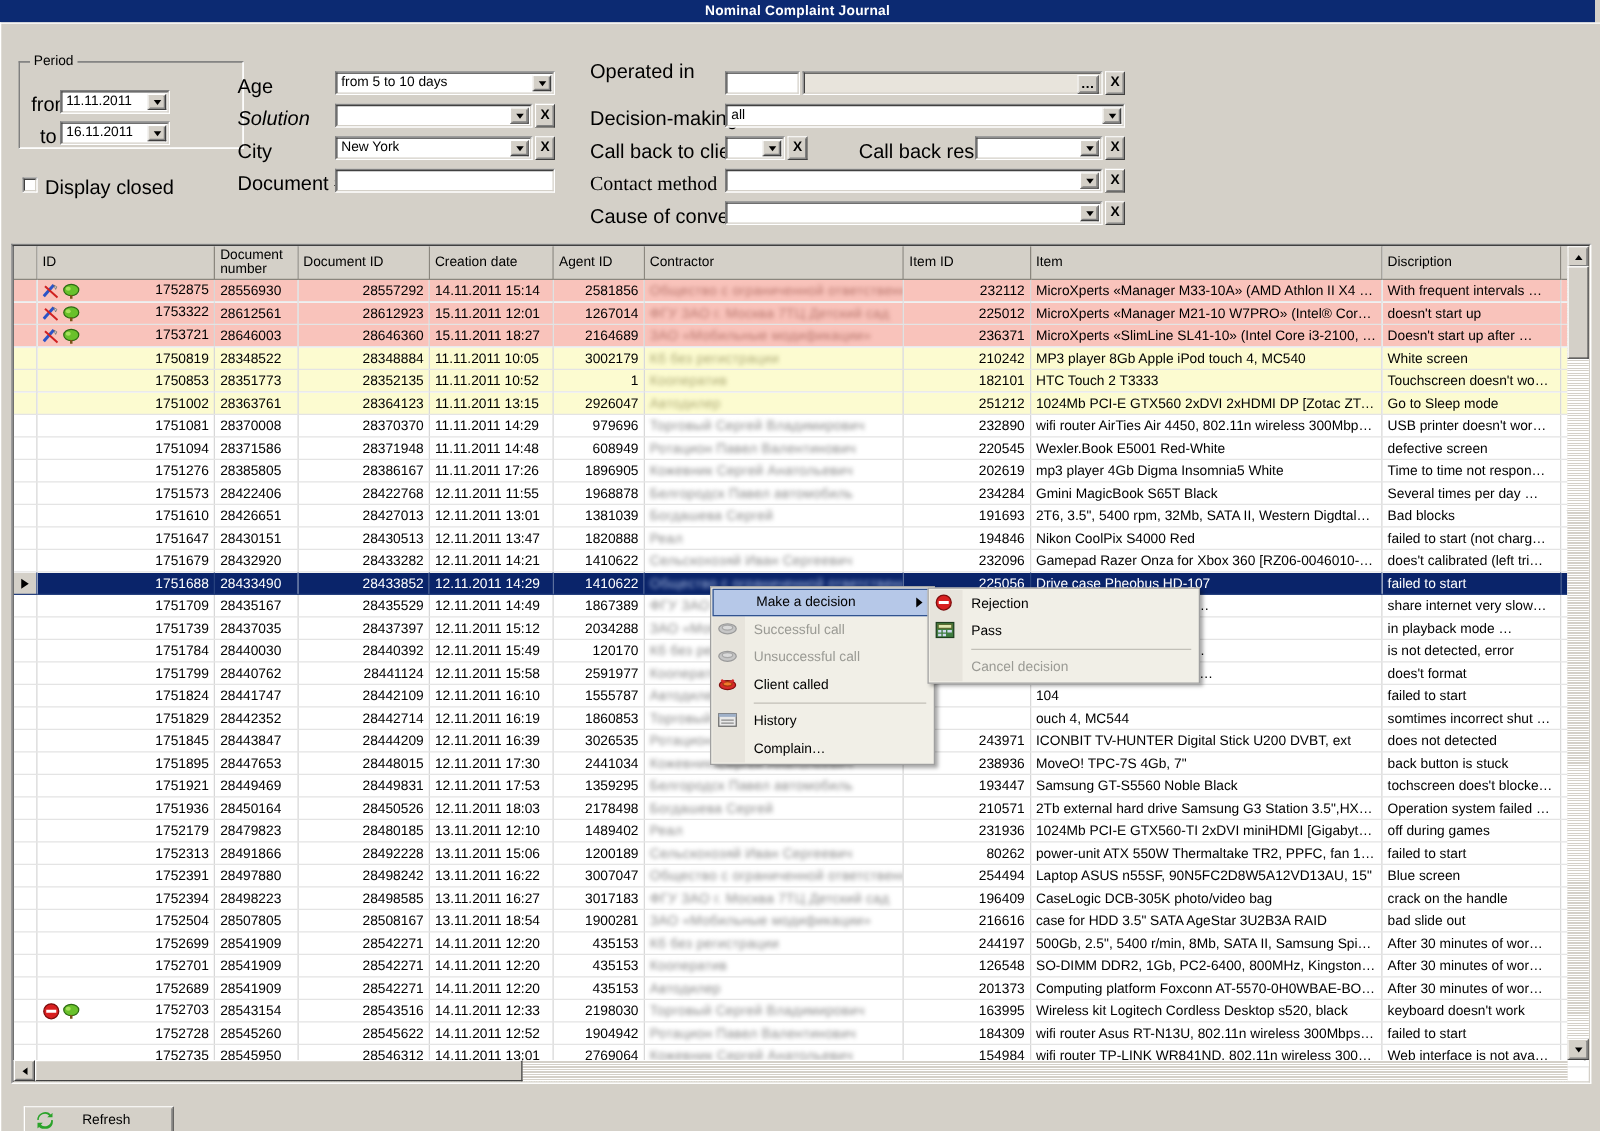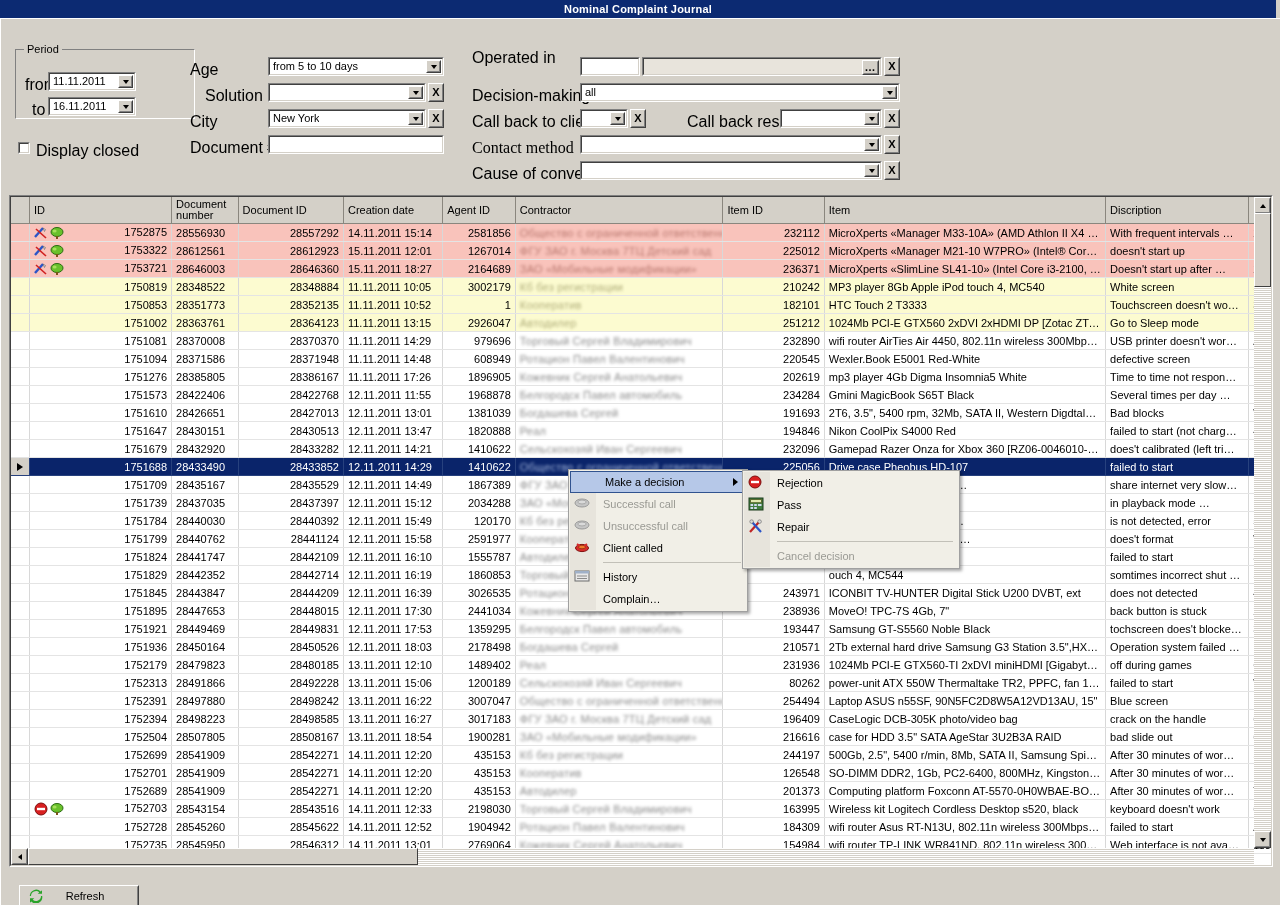--- a/index.html
+++ b/index.html
@@ -207,21 +207,21 @@
       <div class="in2">
           <span class="txt">from 5 to 10 days</span>
         </div>
       <div class="btn3d combo-btn">
           <span class="i2">
             <span class="arrow-dn"></span>
           </span>
         </div>
     </div>
 
-    <div class="lbl" style="left:204px;top:68px;">Solution</div>
+    <div class="lbl" style="left:189px;top:68px;font-style:italic;">Solution</div>
     <div class="fld" style="left:267px;top:64px;width:158px;">
       <div class="in2">
           <span class="txt"></span>
         </div>
       <div class="btn3d combo-btn">
           <span class="i2">
             <span class="arrow-dn"></span>
           </span>
         </div>
     </div>
@@ -995,31 +995,20 @@
                 <rect x="2.5" y="7" width="2.6" height="2"></rect>
                 <rect x="6.2" y="7" width="2.6" height="2"></rect>
                 <rect x="9.9" y="7" width="3.6" height="2"></rect>
                 <rect x="2.5" y="10" width="2.6" height="2"></rect>
                 <rect x="6.2" y="10" width="2.6" height="2"></rect>
               </g>
             </svg>
           </span>
           <span>Pass</span>
         </div>
-        <div class="mi">
-          <span class="mico" style="display: inline-flex; position: absolute; left: 5px; top: 3px;">
-            <svg width="16" height="16" viewBox="0 0 16 16">
-              <path d="M2 13 L11 3" stroke="#c02424" stroke-width="2.2"></path>
-              <path d="M13 13 L4 3" stroke="#2b54c8" stroke-width="2.2"></path>
-              <circle cx="11.6" cy="2.6" r="1.8" fill="#d8d8d8" stroke="#666" stroke-width=".6"></circle>
-              <circle cx="3.6" cy="2.6" r="1.8" fill="#d8d8d8" stroke="#666" stroke-width=".6"></circle>
-            </svg>
-          </span>
-          <span>Repair</span>
-        </div>
         <div class="msep"></div>
         <div class="mi disabled">
           <span>Cancel decision</span>
         </div>
       </div>
   </div>
 
   <div class="refresh">
     <span class="i2">
       <span style="margin-left:8px;display:inline-flex;">

